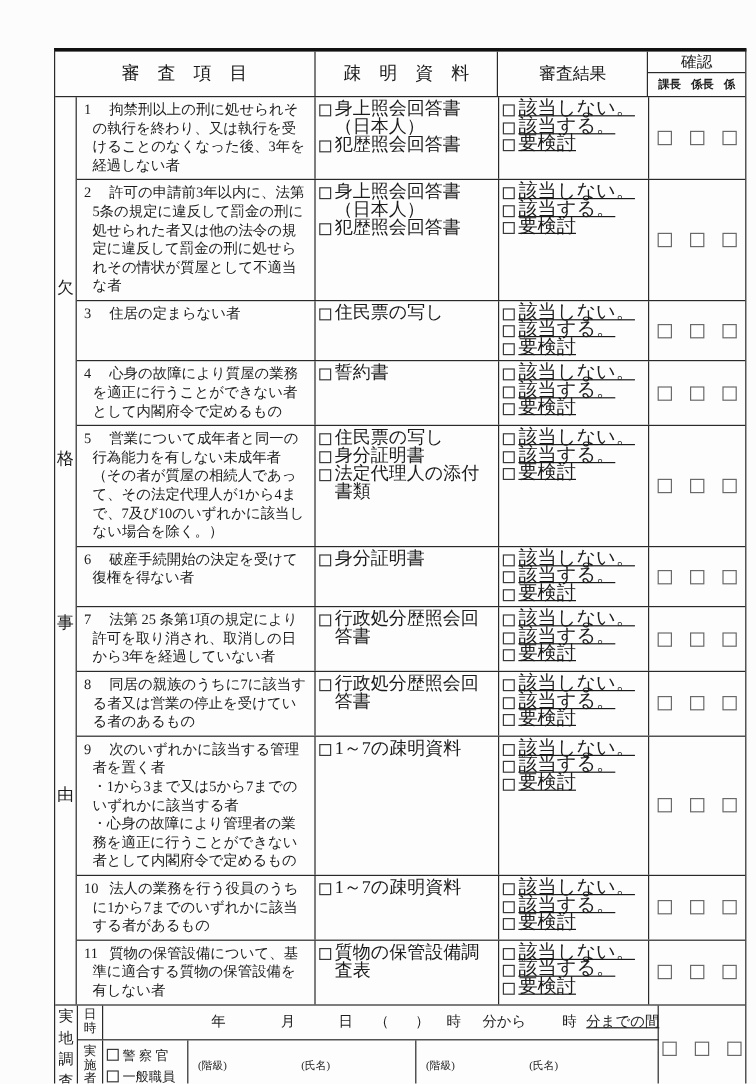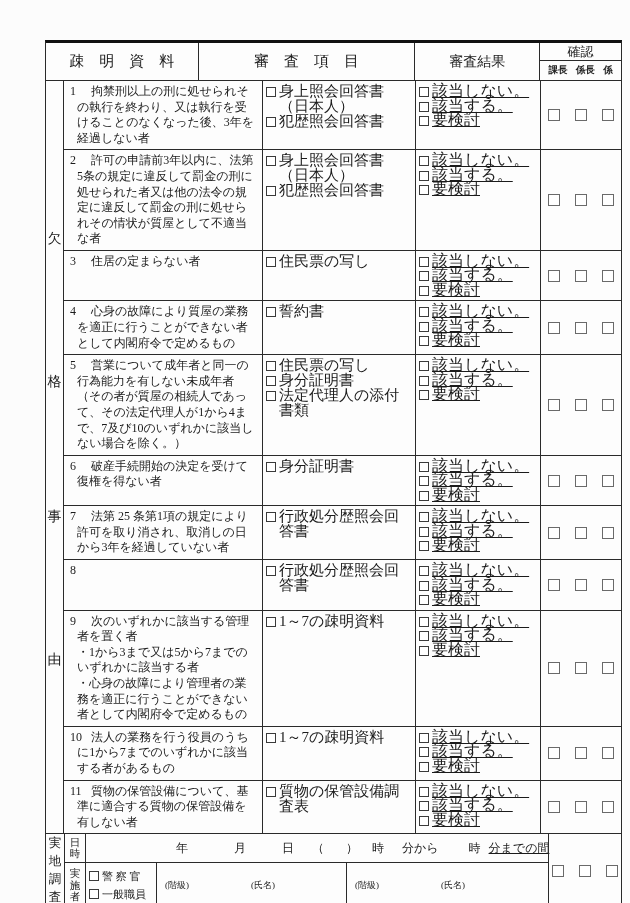--- a/index.html
+++ b/index.html
@@ -72,22 +72,22 @@
   .st-c2 .nm,.st-c3 .nm{margin-left:62px;}
   .sv-chk{width:80px;border-left:1px solid #2a2a2a;display:flex;align-items:center;justify-content:center;
       box-sizing:border-box;margin-left:-1px;}
 </style>
 </head>
 <body>
 
 <div class="tbl">
 
   <div class="thead">
+    <div class="th th-item">審　査　項　目</div>
     <div class="th th-evid">疎　明　資　料</div>
-    <div class="th th-item">審　査　項　目</div>
     <div class="th th-res">審査結果</div>
     <div class="th th-chk">
       <div class="chk-title">確認</div>
       <div class="chk-subs">
         <span>課長</span>
         <span>係長</span>
         <span>係</span>
       </div>
     </div>
   </div>
@@ -385,20 +385,23 @@
             <div class="chkset">
               <span class="ccb"></span>
               <span class="ccb"></span>
               <span class="ccb"></span>
             </div>
           </div>
   </div>
         <div class="irow" style="min-height: 46px;">
     <div class="cell c-item">
       <span class="num">8</span>
+      <div>
+              <div class="tline">同居の親族のうちに7に該当する者又は営業の停止を受けている者のあるもの</div>
+            </div>
     </div>
     <div class="cell c-evid">
       <div>
               <div class="opt">
                 <span class="cb"></span>
                 <span>行政処分歴照会回答書</span>
               </div>
             </div>
     </div>
     <div class="cell c-res">

